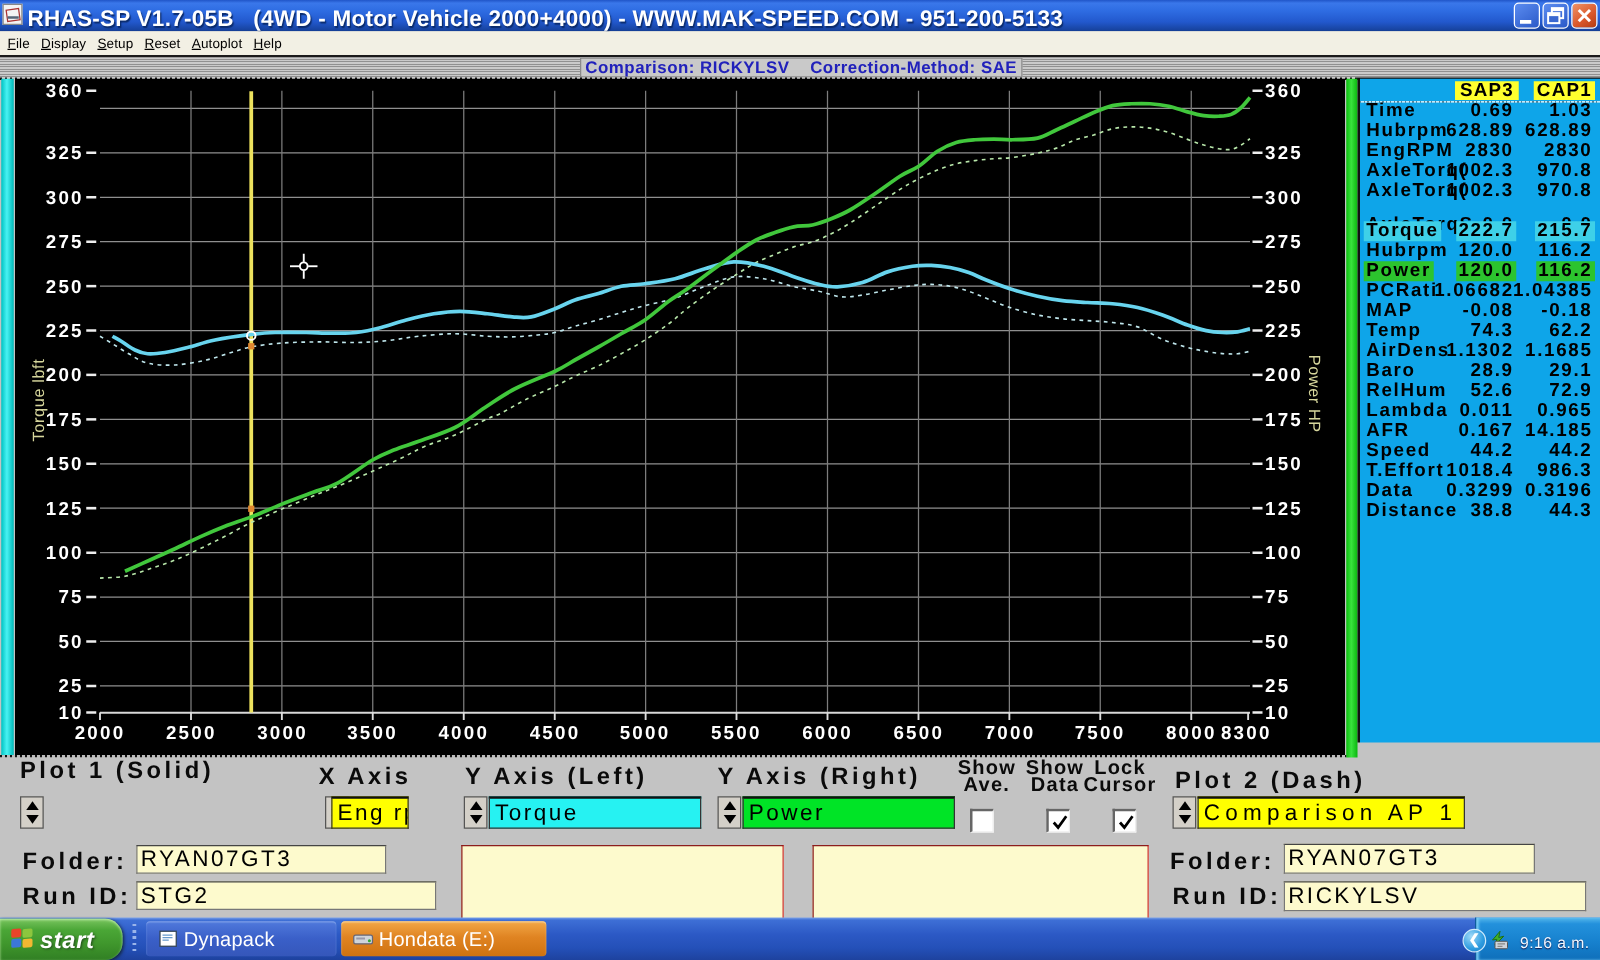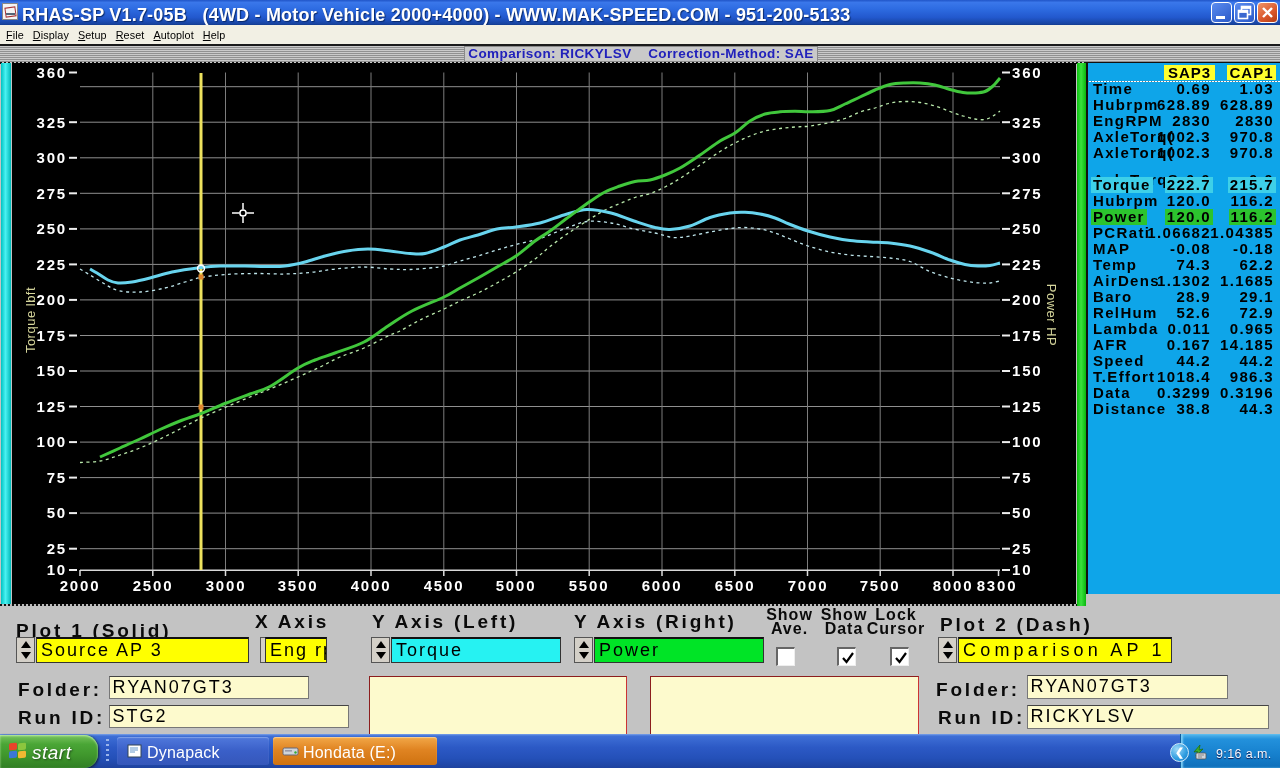--- a/index.html
+++ b/index.html
@@ -51,21 +51,21 @@
 .spin:before{top:3px;border-bottom:7px solid #000}
 .spin:after{bottom:3px;border-top:7px solid #000}
 .fld{position:absolute;height:26px;border:1px solid #333;border-top:2px solid #111;font-size:18px;letter-spacing:2px;line-height:23px;padding-left:4px;color:#000;overflow:hidden;white-space:nowrap}
 .cb{position:absolute;width:19px;height:19px;background:#fff;border-top:2px solid #666;border-left:2px solid #666;border-right:1px solid #eee;border-bottom:1px solid #eee}
 .cb svg{position:absolute;left:1px;top:1px}
 .cblab{position:absolute;font-weight:bold;font-size:16px;letter-spacing:1px;text-align:center;line-height:13.5px;color:#0a0a0a}
 .inp{position:absolute;background:#fdfacd;border:1px solid #777;border-top:1.5px solid #444;font-size:18px;letter-spacing:2px;padding-left:2.5px;color:#000;line-height:20px}
 .bigbox{position:absolute;background:#fdfacd;border:1px solid #8c1d1d;border-right:1px solid #c33}
 
 #tbar{left:0;top:734px;width:1280px;height:34px;background:linear-gradient(180deg,#7ba2e8 0,#3e6fd6 6%,#2c59c5 40%,#2450b8 72%,#1e429e 100%)}
-#startb{position:absolute;left:0;top:1px;width:98px;height:33px;border-radius:0 14px 14px 0;background:linear-gradient(180deg,#79c45f 0,#4aa636 28%,#3f962c 62%,#317f24 100%);box-shadow:inset 0 1px 2px #bdeca6, 1px 1px 3px #123;color:#fff;font-weight:normal;font-style:italic;font-size:19px}
+#startb{position:absolute;left:0;top:1px;width:98px;height:33px;border-radius:0 14px 14px 0;background:linear-gradient(180deg,#79c45f 0,#4aa636 28%,#3f962c 62%,#317f24 100%);box-shadow:inset 0 1px 2px #bdeca6, 1px 1px 3px #123;color:#fff;font-weight:bold;font-style:italic;font-size:19px}
 #startb .st{position:absolute;left:32px;top:7px;text-shadow:1px 1px 2px #234f1c;letter-spacing:.5px}
 .flag{position:absolute;left:9px;top:8px;width:18px;height:17px}
 .flag i{position:absolute;width:8px;height:7px;border-radius:1.5px}
 .f1{left:0;top:0;background:#e8442a;transform:skewY(-6deg)}
 .f2{left:9px;top:0;background:#8cc63e;transform:skewY(-6deg)}
 .f3{left:0;top:8px;background:#3b77d8;transform:skewY(-6deg)}
 .f4{left:9px;top:8px;background:#f2b832;transform:skewY(-6deg)}
 #qsep{position:absolute;left:106px;top:739px;width:3px;height:24px;background-image:repeating-linear-gradient(180deg,#9ab4ea 0 2px,transparent 2px 5px)}
 .task{position:absolute;top:737px;height:28px;border-radius:3px;color:#fff;font-size:16px}
 #task1{left:117px;width:152px;background:linear-gradient(180deg,#5079dc 0,#3a5fc8 50%,#3557ba 100%);box-shadow:inset 0 1px 1px #7fa0e8}
@@ -350,28 +350,27 @@
     </div>
 <div class="tr" style="top:338px">
       <span class="tl">Distance</span>
       <span class="tv tv1">38.8</span>
       <span class="tv tv2">44.3</span>
     </div>
 </div>
 <div class="abs" id="dotline2"></div>
 
 <div class="abs" id="ctrl">
-  <div class="blab" style="left:16px;top:14px">Plot 1 (Solid)</div>
+  <div class="blab" style="left:16px;top:0">Plot 1 (Solid)</div>
   <div class="blab" style="left:255px;top:5px">X Axis</div>
   <div class="blab" style="left:372px;top:5px">Y Axis (Left)</div>
   <div class="blab" style="left:574px;top:5px">Y Axis (Right)</div>
   <div class="blab" style="left:940px;top:8px">Plot 2 (Dash)</div>
 
   <div class="spin" style="left:16px;top:31px"></div>
-  <div class="fld" style="left:36px;top:31px;width:213px;background:#ffff00">Source AP 3</div>
   <div class="spin" style="left:260px;top:31px"></div>
   <div class="fld" style="left:265px;top:31px;width:62px;background:#ffff00">Eng rpm</div>
   <div class="spin" style="left:371px;top:31px"></div>
   <div class="fld" style="left:391px;top:31px;width:170px;background:#26f2f2">Torque</div>
   <div class="spin" style="left:574px;top:31px"></div>
   <div class="fld" style="left:594px;top:31px;width:170px;background:#00e426">Power</div>
   <div class="spin" style="left:938px;top:31px"></div>
   <div class="fld" style="left:958px;top:31px;width:214px;background:#ffff00;letter-spacing:4.2px">Comparison AP 1</div>
 
   <div class="cblab" style="left:762px;top:2px;width:55px">Show<br>Ave.</div>

